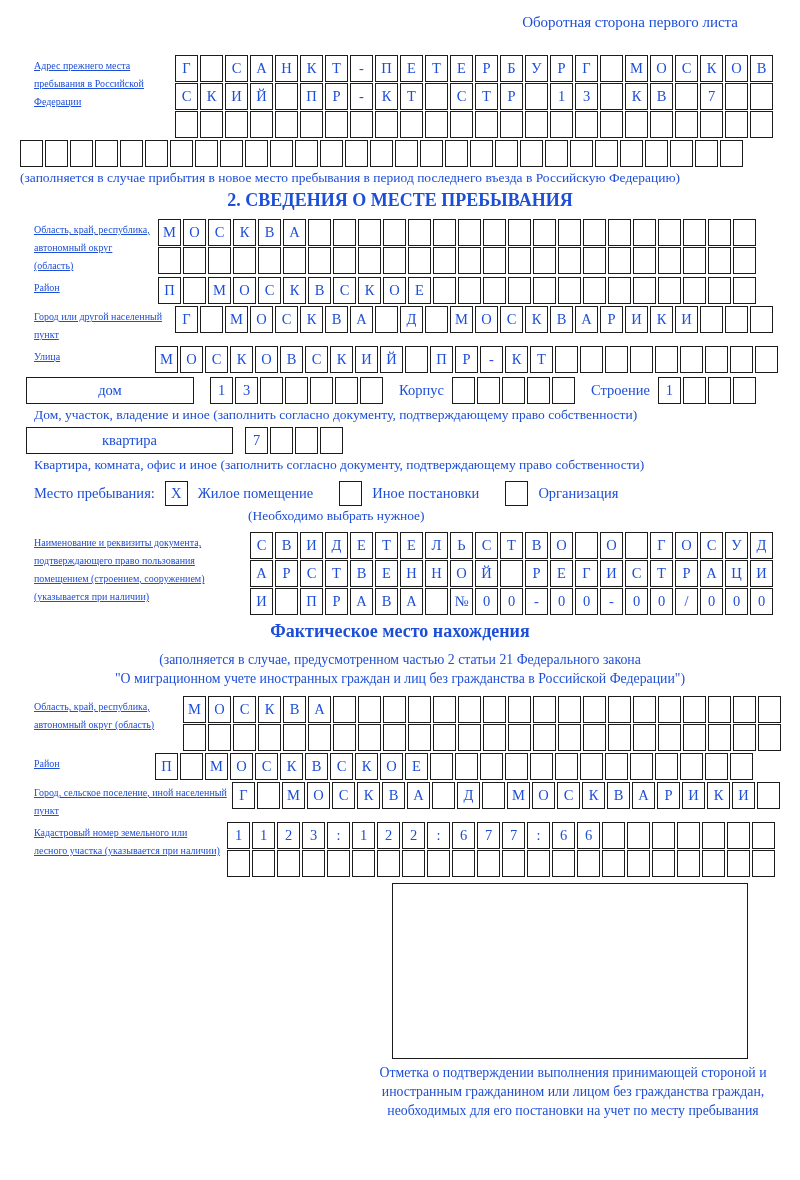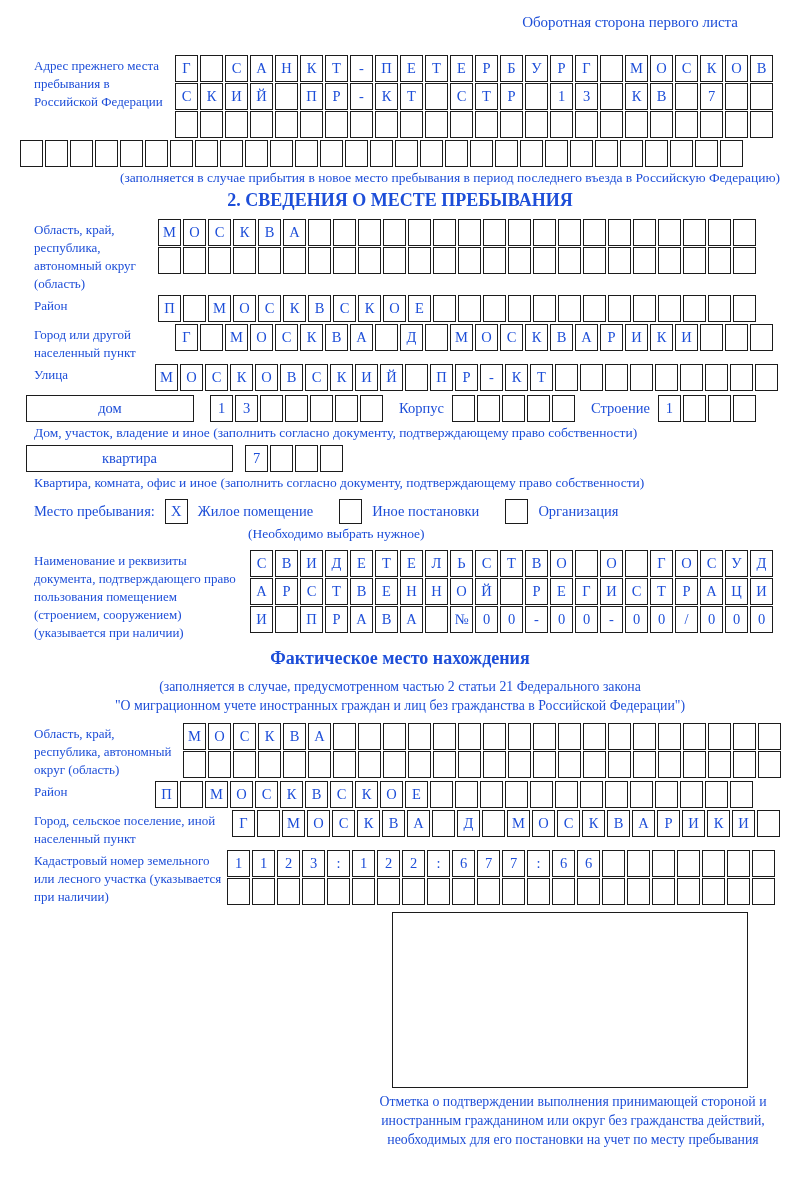--- a/index.html
+++ b/index.html
@@ -13,41 +13,41 @@
     font-family:"Liberation Serif", serif;
     overflow:hidden;
   }
   .top-note{
     text-align:right;
     font-size:15px;
     margin:4px 42px 24px 0;
   }
   .row{display:flex;align-items:flex-start;margin-bottom:2px;}
   .lbl{
-    font-size:13px;line-height:18px;
+    font-size:10px;line-height:18px;
     padding:2px 4px 0 14px;
-    box-sizing:border-box;flex:0 0 auto;
+    box-sizing:border-box;flex:0 0 auto;text-decoration:underline;
   }
   .lw155{width:155px;} .lw138{width:138px;} .lw135{width:135px;}
   .lw163{width:163px;} .lw212{width:212px;} .lw207{width:207px;} .lw230{width:230px;}
   .cellcol{display:flex;flex-direction:column;gap:1px;}
   .cells{display:flex;flex:0 0 auto;}
   .cell{
     box-sizing:border-box;
     width:23px;height:27px;
     border:1.6px solid #1c1c1c;
     margin-right:2px;
     display:inline-flex;align-items:center;justify-content:center;
     font-size:14.5px;line-height:1;
     flex:0 0 auto;
     background:#fff;
   }
   .fullrow{margin:1px 0 0 0;}
   .caption{font-size:13.5px;line-height:17px;margin:2px 0 4px 0;}
-  .caption.center{text-align:right;}
+  .caption.center{text-align:left;}
   .caption.left{padding-left:14px;}
   .sec-title{
     text-align:center;font-weight:bold;font-size:18px;
     margin:4px 0 8px 0;
   }
   .inline-box{
     box-sizing:border-box;height:27px;
     border:1.6px solid #1c1c1c;
     display:flex;align-items:center;justify-content:center;
     font-size:14.5px;flex:0 0 auto;background:#fff;
@@ -650,16 +650,16 @@
           <span class="cell"></span>
           <span class="cell"></span>
           <span class="cell"></span>
           <span class="cell"></span>
         </div>
     </div>
   </div>
 
   <div class="stamp-wrap">
     <div class="stamp-box"></div>
-    <div class="stamp-caption">Отметка о подтверждении выполнения принимающей стороной и иностранным гражданином или округ без гражданства действий, необходимых для его постановки на учет по месту пребывания</div>
+    <div class="stamp-caption">Отметка о подтверждении выполнения принимающей стороной и иностранным гражданином или лицом без гражданства граждан, необходимых для его постановки на учет по месту пребывания</div>
   </div>
 
 </div>
 
 </body></html>

